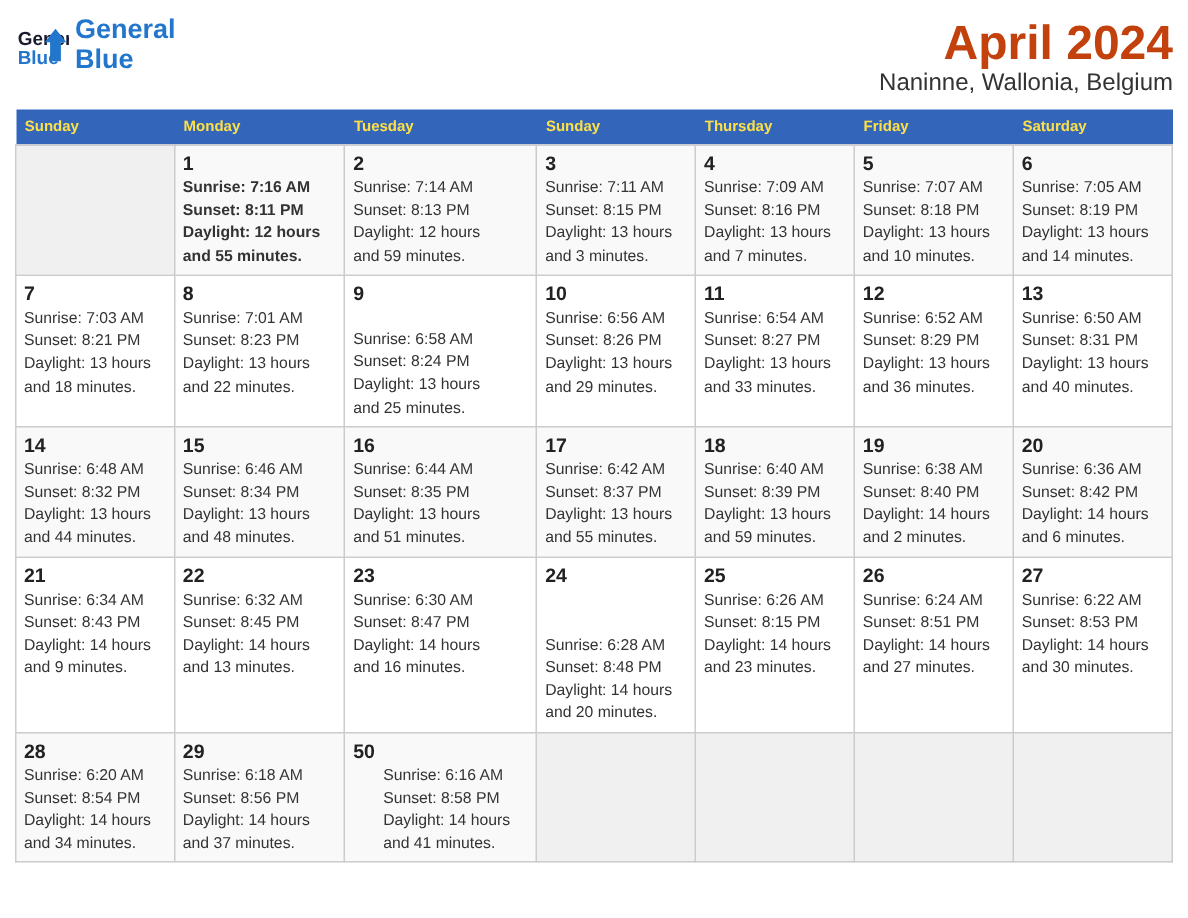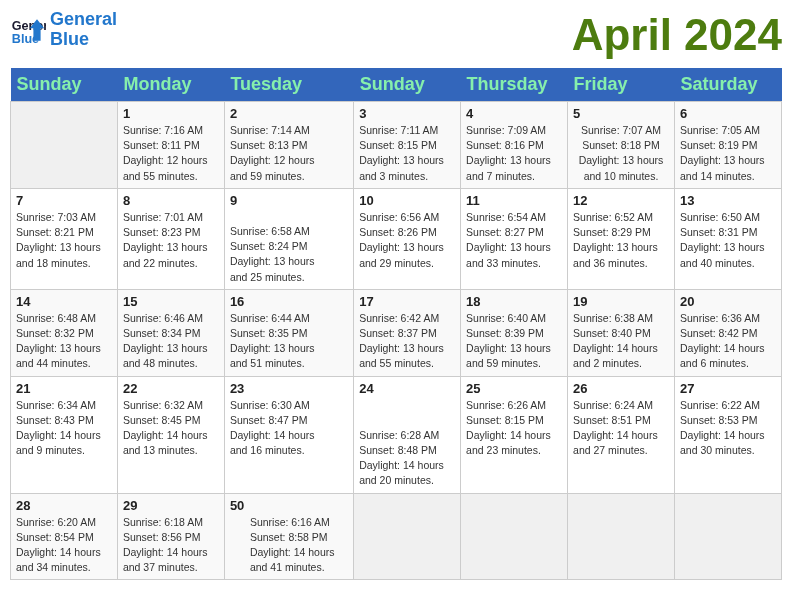--- a/index.html
+++ b/index.html
@@ -31,39 +31,39 @@
       color: #2277cc;
     }
     .logo-icon {
       width: 36px;
       height: 36px;
     }
     .title-area {
       text-align: right;
     }
     .main-title {
-      font-size: 44px;
+      font-size: 32px;
       font-weight: bold;
-      color: #4d7c0f;
+      color: #c2410c;
     }
     .subtitle {
       font-size: 16px;
       color: #333;
     }
     table {
       width: 100%;
       border-collapse: collapse;
       font-size: 11px;
     }
     thead tr th {
       background-color: #3366bb;
-      color: #86efac;
+      color: #fde047;
       text-align: left;
       padding: 6px 6px;
-      font-size: 18px;
+      font-size: 10px;
       font-weight: bold;
     }
     tbody tr td {
       border: 1px solid #ccc;
       vertical-align: top;
       padding: 4px 5px;
       color: #222;
       height: 80px;
     }
     tbody tr:nth-child(odd) td {
@@ -99,20 +99,21 @@
       <polygon points="30,8 38,18 34,18 34,32 26,32 26,18 22,18" fill="#2277cc"></polygon>
     </svg>
     <div>
       <div class="logo-text">
         <span>General</span><br><span style="color:#2277cc">Blue</span>
       </div>
     </div>
   </div>
   <div class="title-area">
     <div class="main-title">April 2024</div>
+    <div class="subtitle">Naninne, Wallonia, Belgium</div>
   </div>
 </div>
 
 <table>
   <thead>
     <tr>
 
     <th>Sunday</th>
         <th>Monday</th>
         <th>Tuesday</th>
@@ -120,21 +121,21 @@
         <th>Thursday</th>
         <th>Friday</th>
         <th>Saturday</th>
       </tr>
   </thead>
   <tbody id="calendar-body">
   <tr>
         <td class="empty-cell"></td>
         <td>
           <span class="day-number">1</span>
-          <div class="day-info" style="white-space: pre-line;">Sunrise: 7:16 AM
+          <div class="day-info" style="white-space: pre-line; font-weight: bold;">Sunrise: 7:16 AM
 Sunset: 8:11 PM
 Daylight: 12 hours
 and 55 minutes.</div>
         </td>
         <td>
           <span class="day-number">2</span>
           <div class="day-info" style="white-space: pre-line;">Sunrise: 7:14 AM
 Sunset: 8:13 PM
 Daylight: 12 hours
 and 59 minutes.</div>
@@ -148,21 +149,21 @@
         </td>
         <td>
           <span class="day-number">4</span>
           <div class="day-info" style="white-space: pre-line;">Sunrise: 7:09 AM
 Sunset: 8:16 PM
 Daylight: 13 hours
 and 7 minutes.</div>
         </td>
         <td>
           <span class="day-number">5</span>
-          <div class="day-info" style="white-space: pre-line; text-align: center;">Sunrise: 7:07 AM
+          <div class="day-info" style="white-space: pre-line;">Sunrise: 7:07 AM
 Sunset: 8:18 PM
 Daylight: 13 hours
 and 10 minutes.</div>
         </td>
         <td>
           <span class="day-number">6</span>
           <div class="day-info" style="white-space: pre-line;">Sunrise: 7:05 AM
 Sunset: 8:19 PM
 Daylight: 13 hours
 and 14 minutes.</div>

